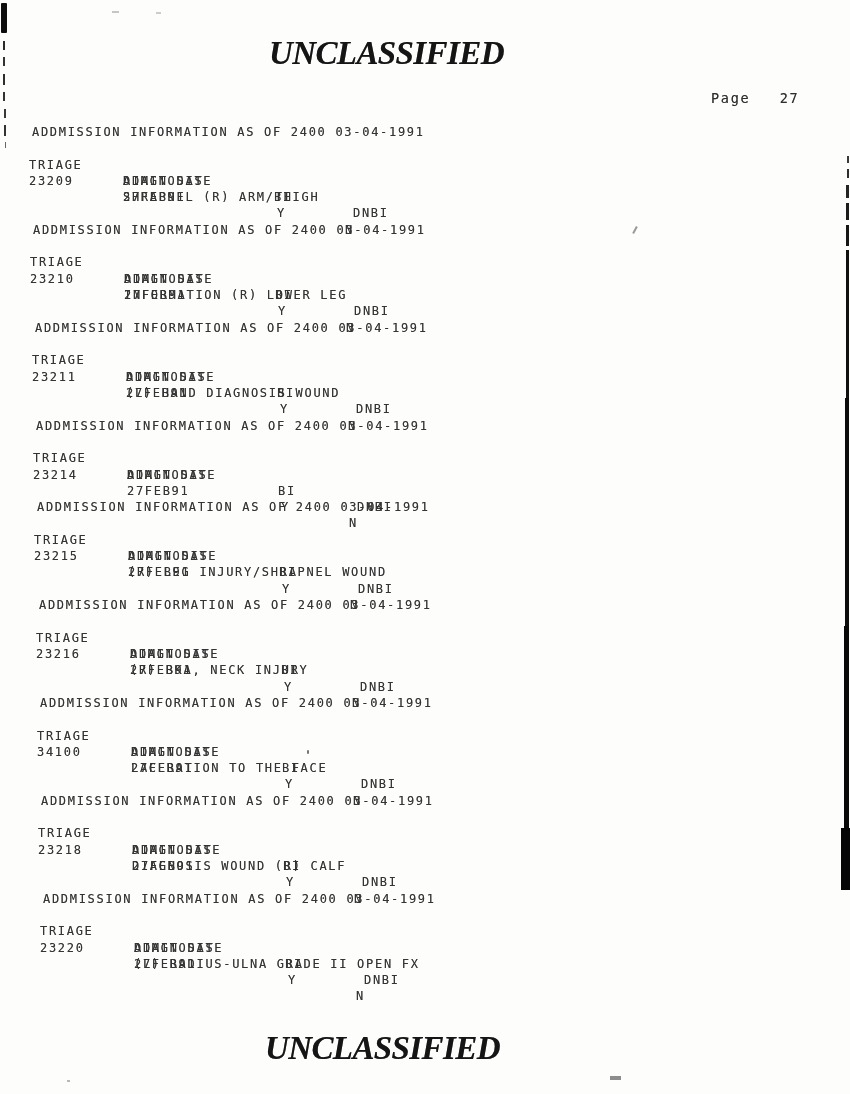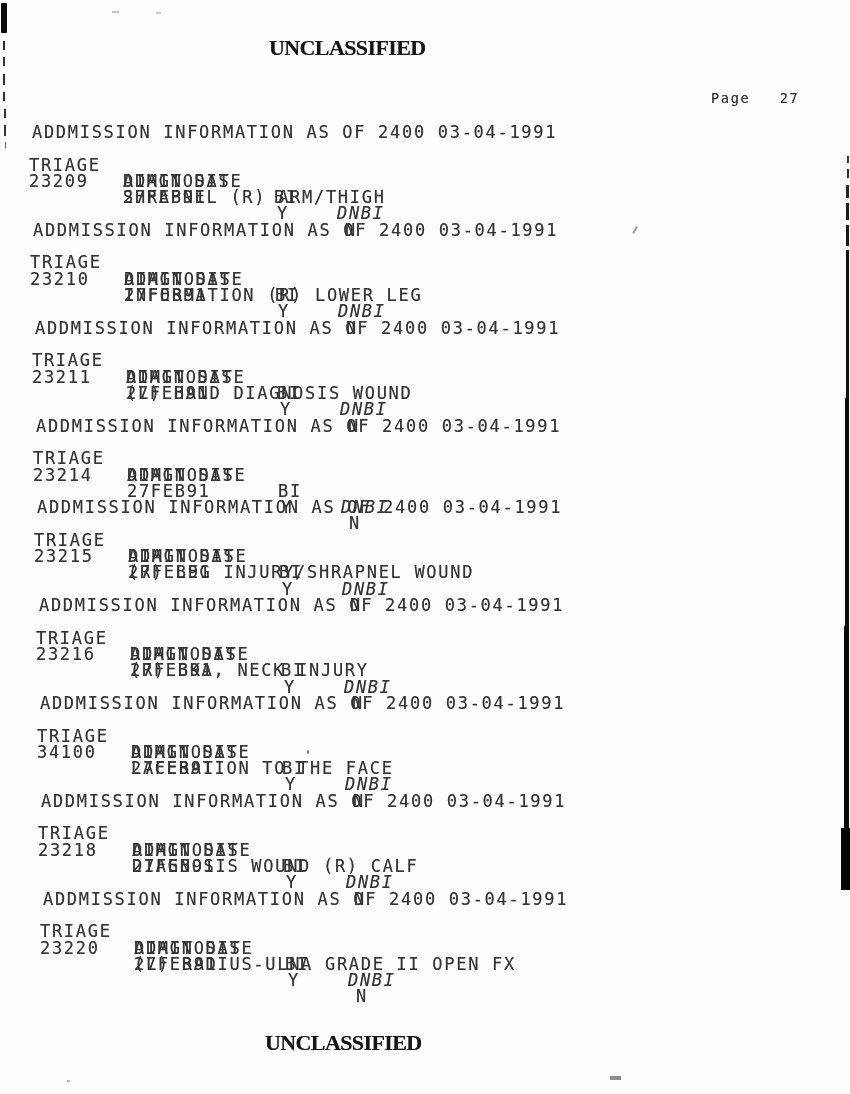--- a/index.html
+++ b/index.html
@@ -9,63 +9,64 @@
     height: 1094px;
     margin: 0 auto;
     background: #fdfdfb;
     overflow: hidden;
     font-family: "DejaVu Sans Mono", monospace;
   }
   .doc-title {
     position: absolute;
     font-family: "Liberation Serif", serif;
     font-weight: 700;
-    font-size: 22px;
+    font-size: 33px;
     letter-spacing: -0.6px;
     color: #151515;
     white-space: pre;
     text-shadow: 0 0 0.5px rgba(20,20,20,0.55);
+    font-style: italic;
   }
   .header-title { top: 35px; left: 269px; }
   .footer-title { top: 1030px; left: 265px; }
   .page-num {
     position: absolute;
     top: 90px;
     left: 711px;
     font-size: 13.5px;
     letter-spacing: 1.7px;
     color: #2e2e2e;
     white-space: pre;
     text-shadow: 0 0 0.5px rgba(50,50,50,0.5);
   }
   .records {
     position: absolute;
     top: 124px;
     left: 17px;
     width: 740px;
-    font-size: 17px;
+    font-size: 12px;
     letter-spacing: 1.7px;
     color: #343434;
     text-shadow: 0 0 0.6px rgba(55,55,55,0.55);
   }
   .rec { position: relative; margin-bottom: 16.4px; }
   .rec:nth-of-type(2) { margin-left: 1px; }
   .rec:nth-of-type(3) { margin-left: 3px; }
   .rec:nth-of-type(4) { margin-left: 4px; }
   .rec:nth-of-type(5) { margin-left: 5px; }
   .rec:nth-of-type(6) { margin-left: 7px; }
   .rec:nth-of-type(7) { margin-left: 8px; }
   .rec:nth-of-type(8) { margin-left: 9px; }
   .rec:nth-of-type(9) { margin-left: 11px; }
   .ln { position: relative; height: 16.3px; line-height: 16.3px; white-space: pre; }
   .ci  { position: absolute; left: 15px; }
   .c0  { position: absolute; left: 12px; }
   .c1  { position: absolute; left: 106px; }
   .c2  { position: absolute; left: 257px; }
-  .c3  { position: absolute; left: 320px; font-style: italic; }
+  .c3  { position: absolute; left: 336px; }
   .c2v { position: absolute; left: 260px; }
   .c3v { position: absolute; left: 328px; }
   .artifact { position: absolute; }
 </style>
 </head>
 <body>
 
 <div class="page">
 
   <div class="doc-title header-title">UNCLASSIFIED</div>

